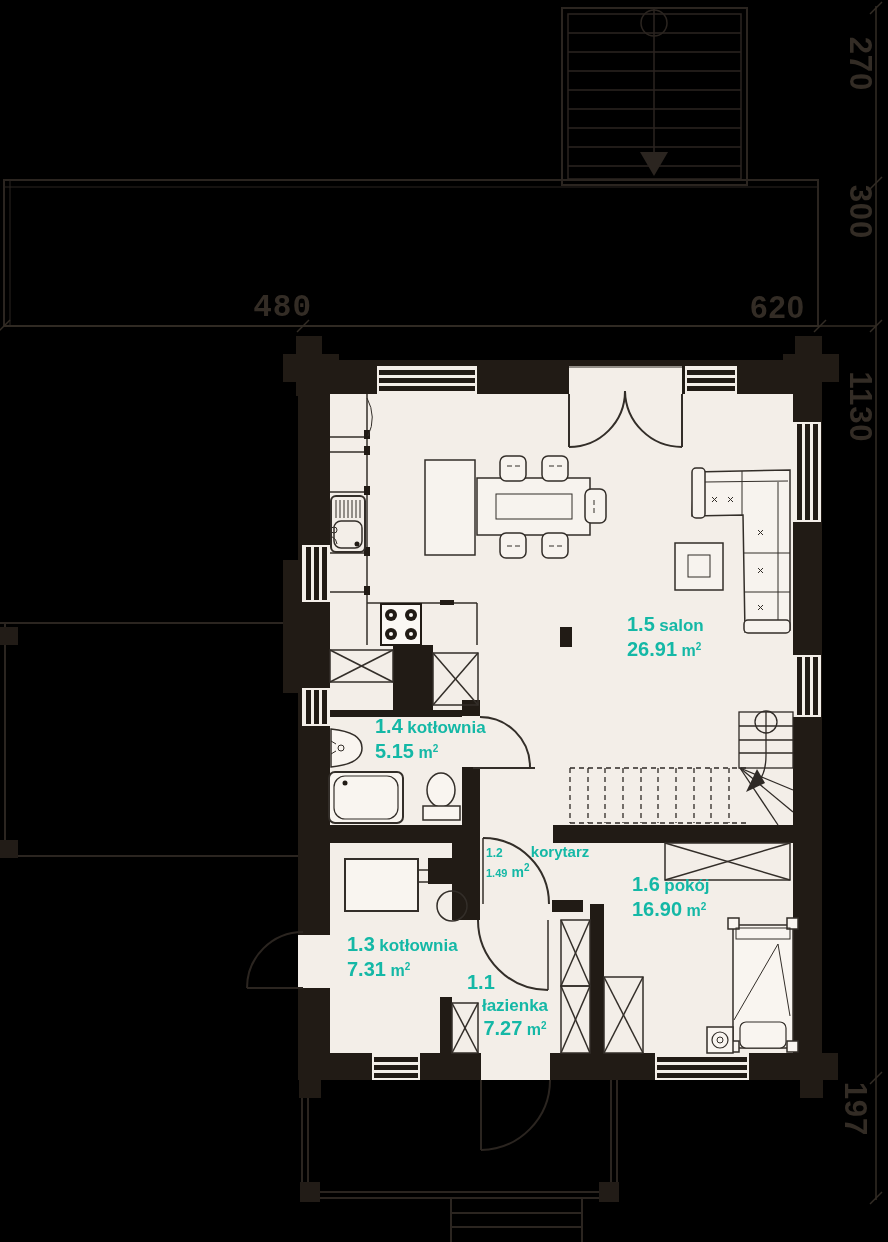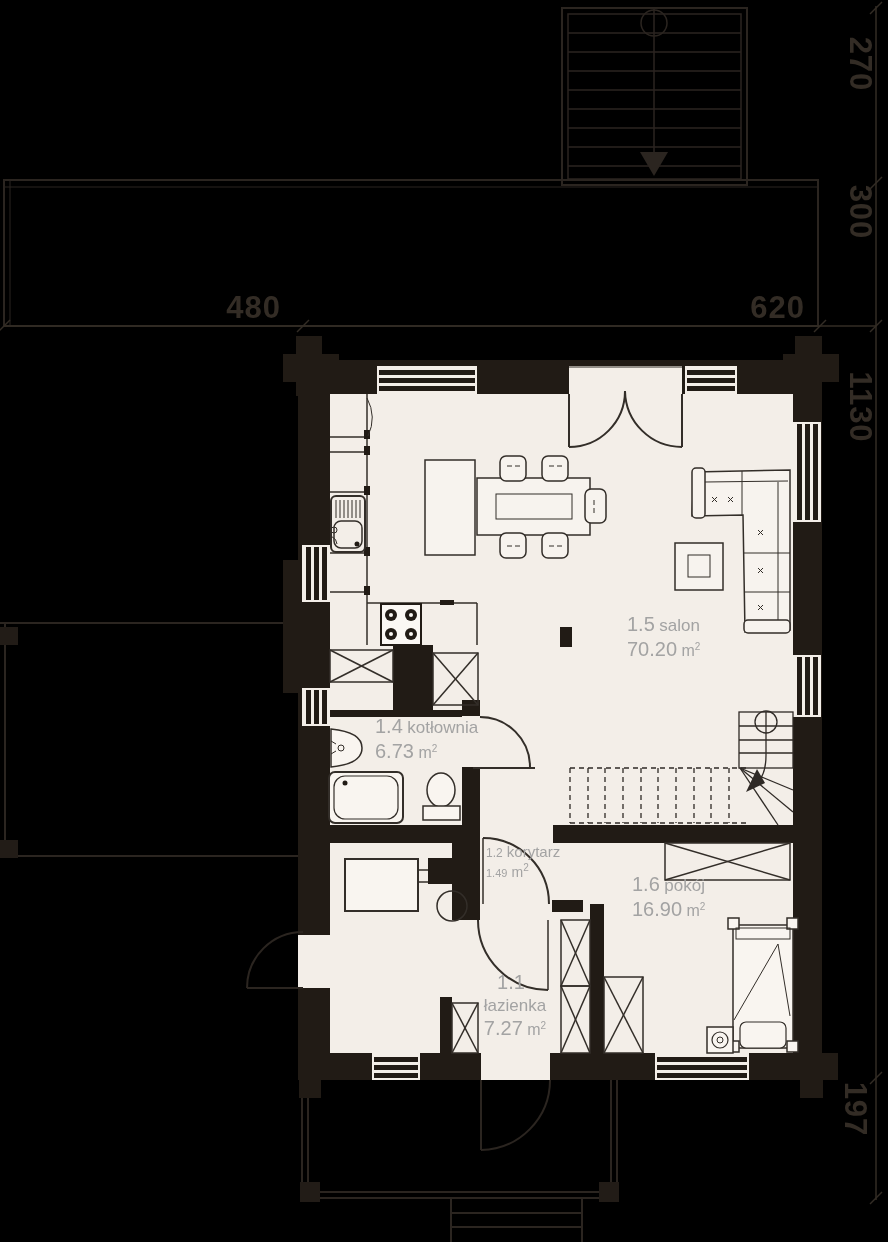--- a/index.html
+++ b/index.html
@@ -1,19 +1,19 @@
 <!DOCTYPE html>
 <html><head>
 <meta charset="utf-8">
 <style>
   html,body{margin:0;padding:0;background:#000;}
   #stage{position:relative;width:888px;height:1242px;background:#000000;overflow:hidden;
          font-family:"Liberation Sans","DejaVu Sans",sans-serif;}
   #plan-svg{position:absolute;left:0;top:0;}
-  .room-label{position:absolute;color:#a3a3a3;font-weight:normal;line-height:1.25;white-space:nowrap;}
+  .room-label{position:absolute;color:#14b8a6;font-weight:bold;line-height:1.25;white-space:nowrap;}
   .room-label .num{font-size:20px;}
   .room-label .name{font-size:17px;}
   .room-label .area{font-size:20px;}
   .room-label .unit{font-size:16px;}
   .room-label sup{font-size:10px;vertical-align:super;}
   .dim{position:absolute;color:#332c25;font-weight:bold;font-size:31px;letter-spacing:1px;}
   .dim.vert{width:110px;text-align:center;transform:rotate(90deg);}
   .dim.horiz{width:100px;text-align:right;}
 </style>
 </head>
@@ -401,45 +401,49 @@
   <g fill="#f9f5f0" stroke="#332e29">
     <rect x="707" y="1027" width="26" height="26" stroke-width="1.5"></rect>
     <circle cx="720" cy="1040" r="8" stroke-width="1.2" fill="none"></circle>
     <circle cx="720" cy="1040" r="3" stroke-width="1" fill="none"></circle>
   </g>
 
 </svg>
 
 <div class="room-label" style="left:627px;top:612px;">
   <div><span class="num">1.5</span> <span class="name">salon</span></div>
-  <div><span class="area">70.20</span> <span class="unit">m</span><sup>2</sup></div>
+  <div><span class="area">26.91</span> <span class="unit">m</span><sup>2</sup></div>
 </div>
 
 <div class="room-label" style="left:375px;top:714px;">
   <div><span class="num">1.4</span> <span class="name">kotłownia</span></div>
-  <div><span class="area">6.73</span> <span class="unit">m</span><sup>2</sup></div>
+  <div><span class="area">5.15</span> <span class="unit">m</span><sup>2</sup></div>
 </div>
 
 <div class="room-label" style="left:486px;top:843px;font-size:15px;">
-  <div><span class="num" style="font-size:12px;">1.2</span> <span class="name" style="font-size:15px;">korytarz</span></div>
+  <div><span class="num" style="font-size:12px;">1.2</span> <span class="name" style="font-size:15px;margin-left:24px;">korytarz</span></div>
   <div><span class="area" style="font-size:11px;">1.49</span> <span class="unit" style="font-size:14px;">m</span><sup>2</sup></div>
 </div>
 
+<div class="room-label" style="left:347px;top:932px;">
+  <div><span class="num">1.3</span> <span class="name">kotłownia</span></div>
+  <div><span class="area">7.31</span> <span class="unit">m</span><sup>2</sup></div>
+</div>
 
 <div class="room-label" style="left:467px;top:970px;text-align:center;width:96px;">
-  <div style="text-align:center;padding-right:8px;"><span class="num">1.1</span></div>
+  <div style="text-align:left;padding-right:8px;"><span class="num">1.1</span></div>
   <div><span class="name">łazienka</span></div>
   <div><span class="area">7.27</span> <span class="unit">m</span><sup>2</sup></div>
 </div>
 
 <div class="room-label" style="left:632px;top:872px;">
   <div><span class="num">1.6</span> <span class="name">pokój</span></div>
   <div><span class="area">16.90</span> <span class="unit">m</span><sup>2</sup></div>
 </div>
 
-<div class="dim horiz" style="left:181px;top:290px;">480</div>
+<div class="dim horiz" style="left:212px;top:290px;font-family:Liberation Mono, monospace;">480</div>
 <div class="dim horiz" style="left:705px;top:290px;">620</div>
 <div class="dim vert" style="left:805px;top:46px;">270</div>
 <div class="dim vert" style="left:805px;top:194px;">300</div>
 <div class="dim vert" style="left:805px;top:389px;">1130</div>
 <div class="dim vert" style="left:800px;top:1091px;">197</div>
 
 </div>
 
 </body></html>

